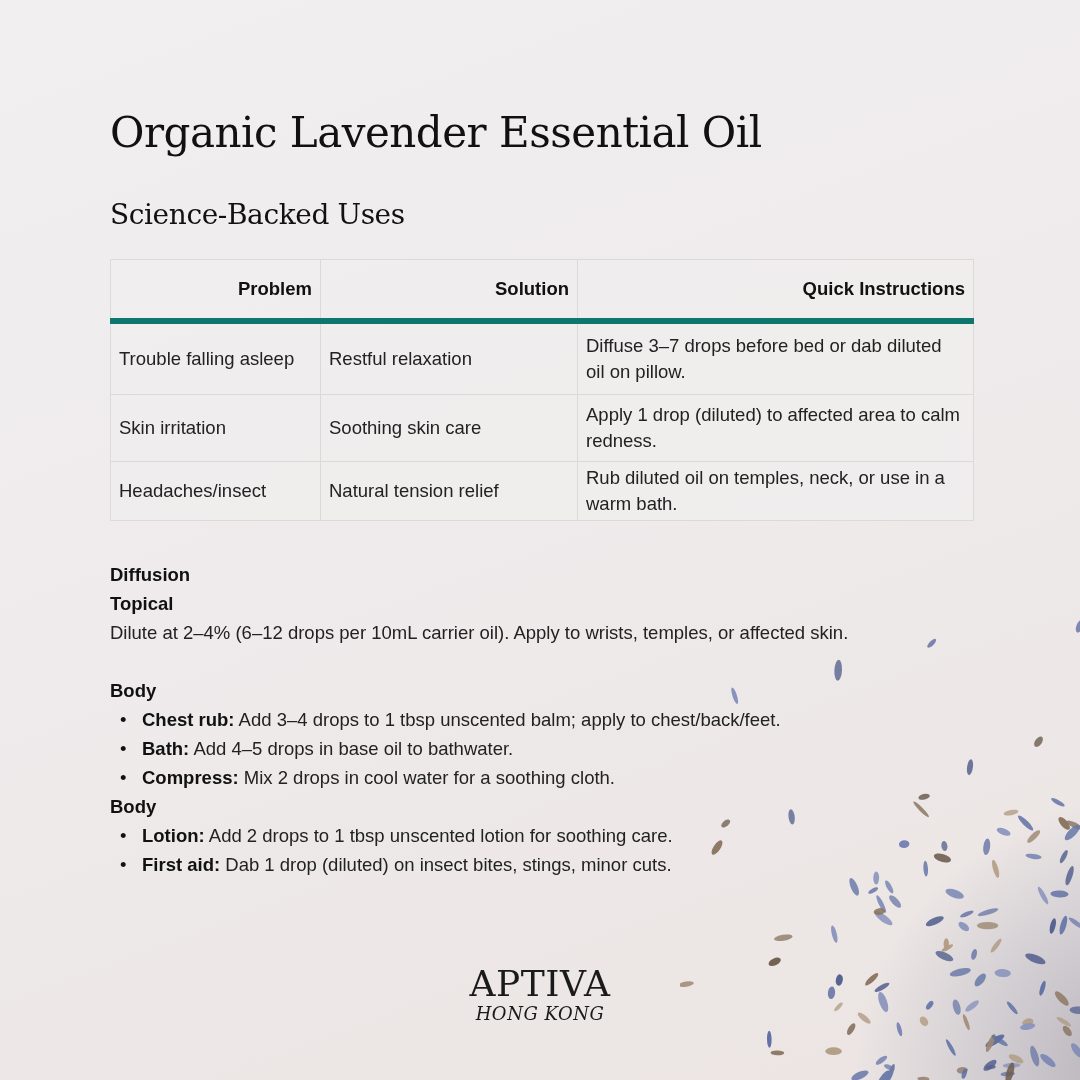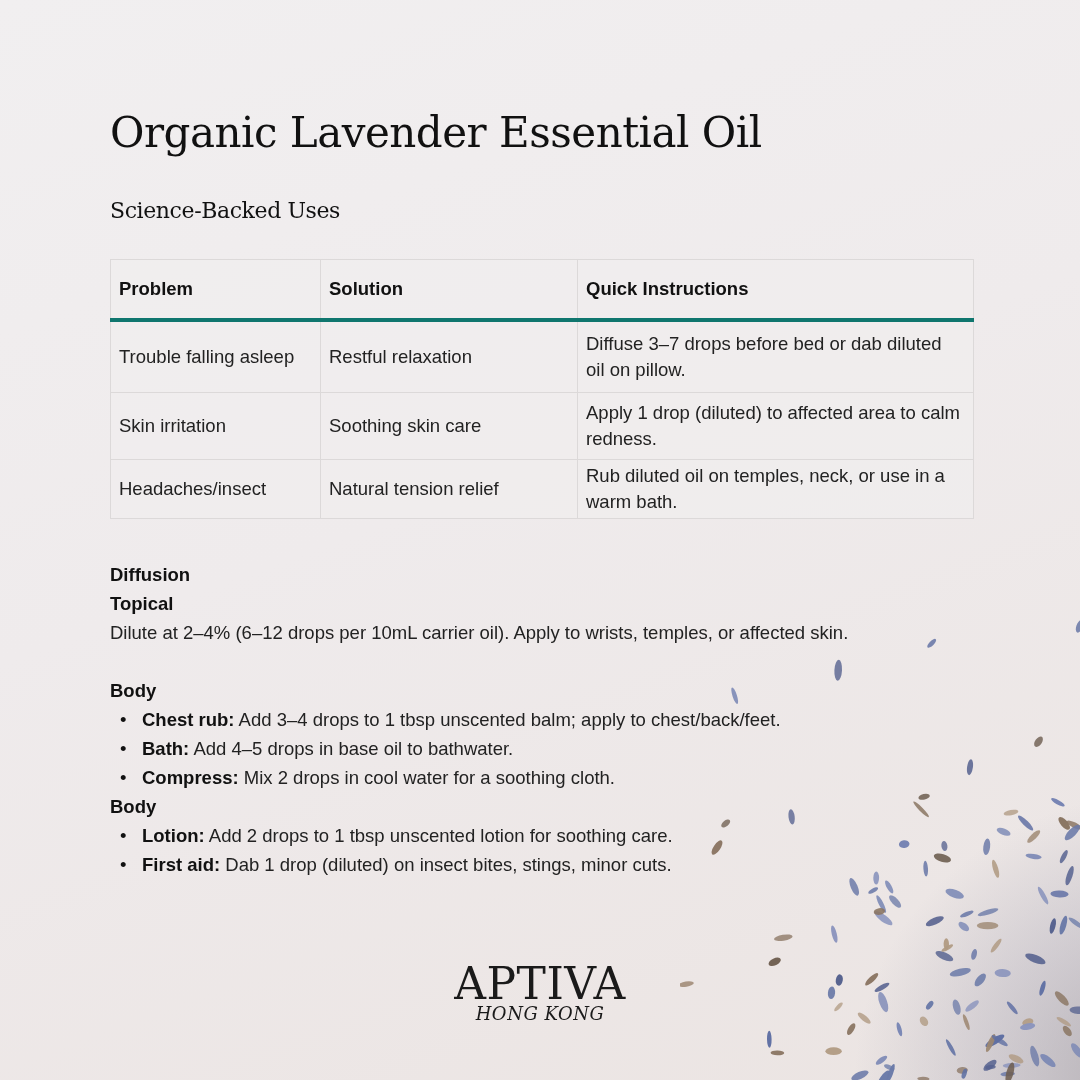--- a/index.html
+++ b/index.html
@@ -9,50 +9,50 @@
       font-family: "Liberation Sans", sans-serif;
       color: #1a1a1a;
     }
     .title {
       position: absolute; left: 110px; top: 108px;
       font-family: "DejaVu Serif", serif; font-size: 42px; font-weight: normal;
       letter-spacing: -0.5px; color: #111; margin: 0;
     }
     .subtitle {
       position: absolute; left: 110px; top: 198px;
-      font-family: "DejaVu Serif", serif; font-size: 22px; font-weight: normal;
+      font-family: "DejaVu Serif", serif; font-size: 28px; font-weight: normal;
       color: #111; margin: 0; letter-spacing: -0.4px;
     }
     table.uses {
       position: absolute; left: 110px; top: 259px; width: 864px;
       border-collapse: collapse; font-size: 18.5px; color: #222;
       background: rgba(240,238,238,0.55);
     }
     table.uses th, table.uses td {
       border: 1px solid #dcd9d9; padding: 0 8px; vertical-align: middle;
       text-align: left; line-height: 26px;
     }
     table.uses th {
-      font-weight: bold; text-align: left; height: 58px; color: #111;
-      border-bottom: 4px solid #0f766e;
+      font-weight: bold; text-align: right; height: 58px; color: #111;
+      border-bottom: 6px solid #0f766e;
     }
     table.uses td { height: 70px; }
     table.uses tr.r2 td { height: 66px; }
     table.uses tr.r3 td { height: 58px; }
     .col1 { width: 193px; } .col2 { width: 240px; }
     .sections { position: absolute; left: 110px; top: 560px; width: 860px; font-size: 18.5px; color: #222; }
     .sec-head { font-weight: bold; color: #111; line-height: 29px; }
     .sec-text { line-height: 29px; }
     .gap { height: 29px; }
     ul.bullets { margin: 0; padding: 0 0 0 32px; list-style: none; }
     ul.bullets li { position: relative; line-height: 29px; }
     ul.bullets li::before { content: "\2022"; position: absolute; left: -22px; color: #111; }
     ul.bullets b { color: #111; }
     .logo { position: absolute; left: 0; width: 1080px; top: 964px; text-align: center; font-family: "DejaVu Serif", serif; color: #1a1a1a; }
-    .logo .brand { font-size: 44px; letter-spacing: 0.5px; line-height: 40px; }
+    .logo .brand { font-size: 36px; letter-spacing: 0.5px; line-height: 40px; }
     .logo .loc { font-size: 18px; letter-spacing: 0.5px; line-height: 20px; font-style: italic; }
     .lavender { position: absolute; right: 0; bottom: 0; width: 400px; height: 460px; pointer-events: none; }
   </style>
 </head>
 <body>
 
 <h1 class="title">Organic Lavender Essential Oil</h1>
 <h2 class="subtitle">Science-Backed Uses</h2>
 
 <table class="uses">

